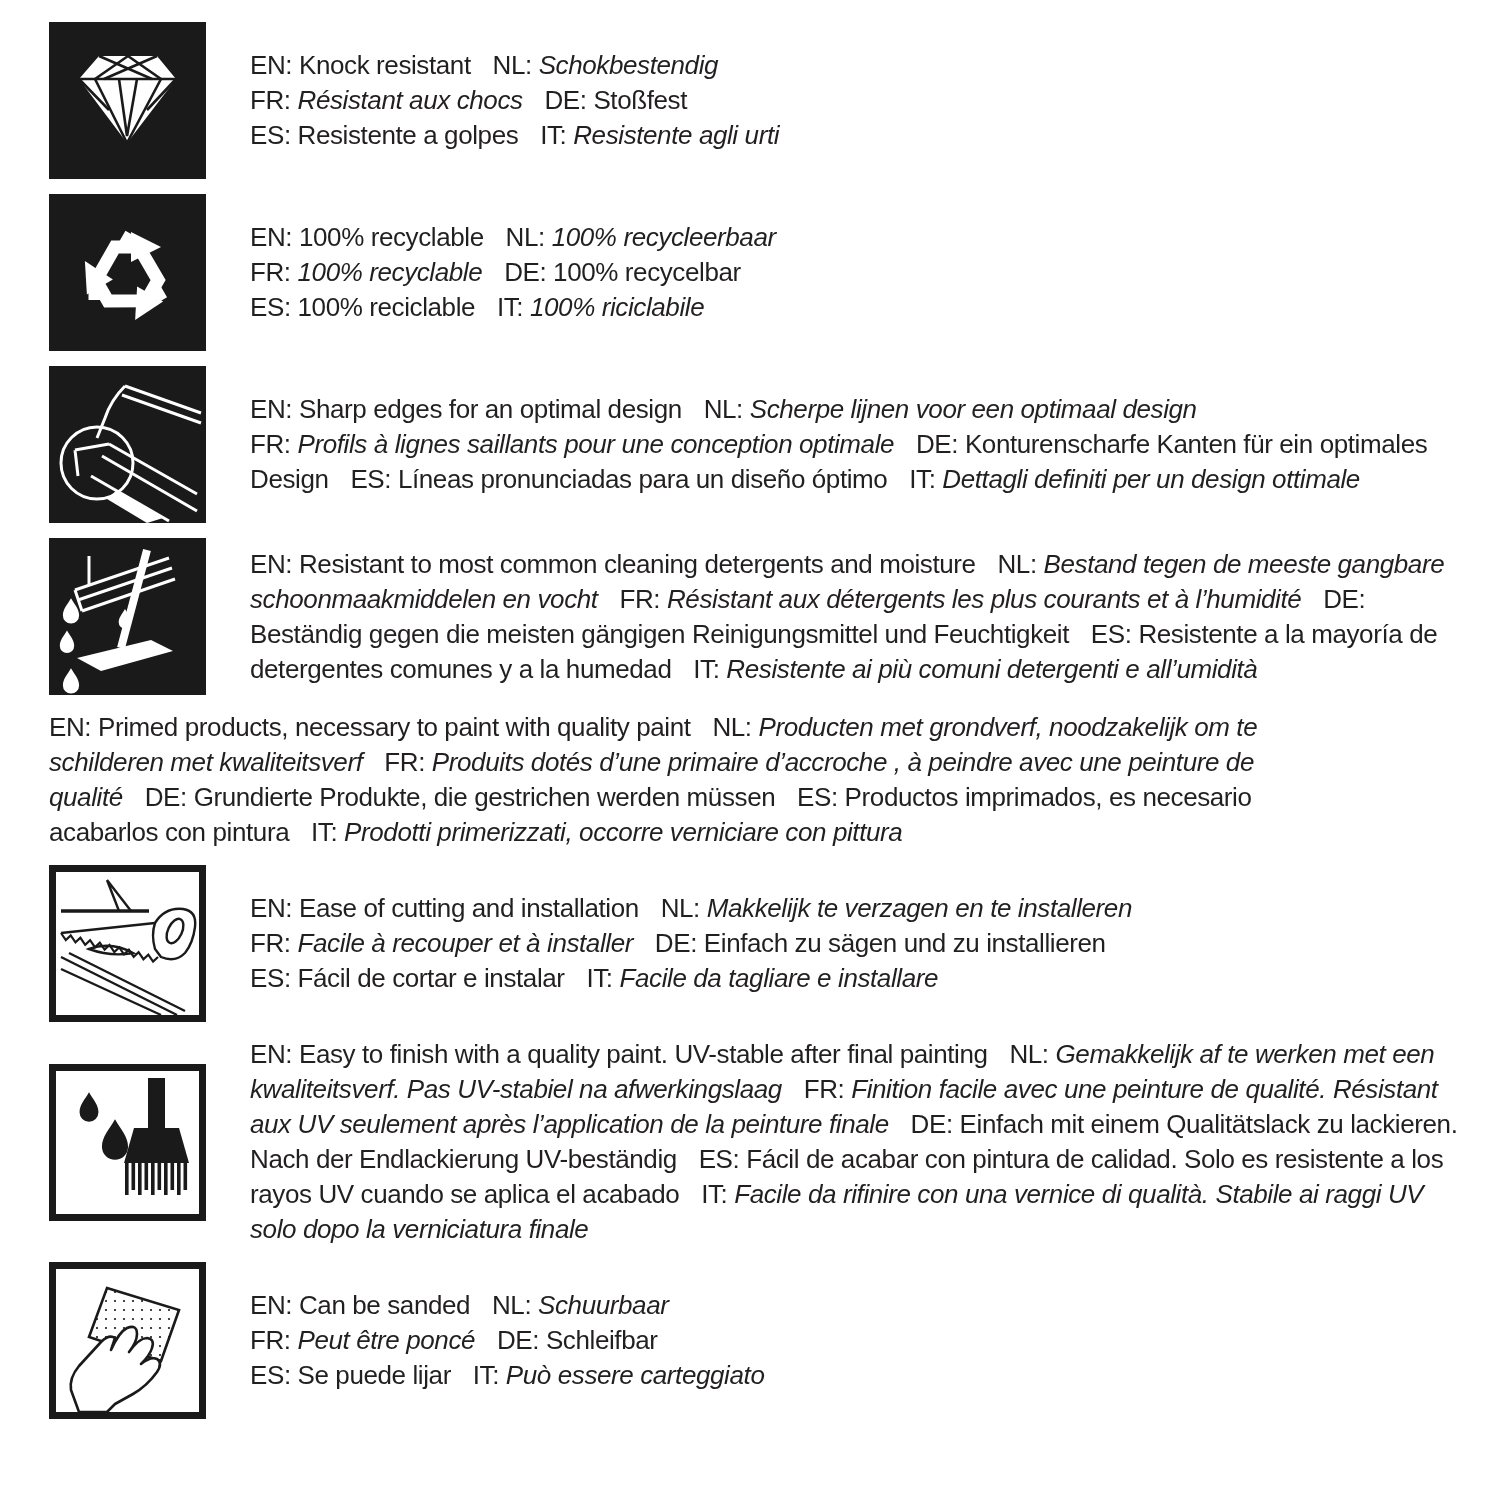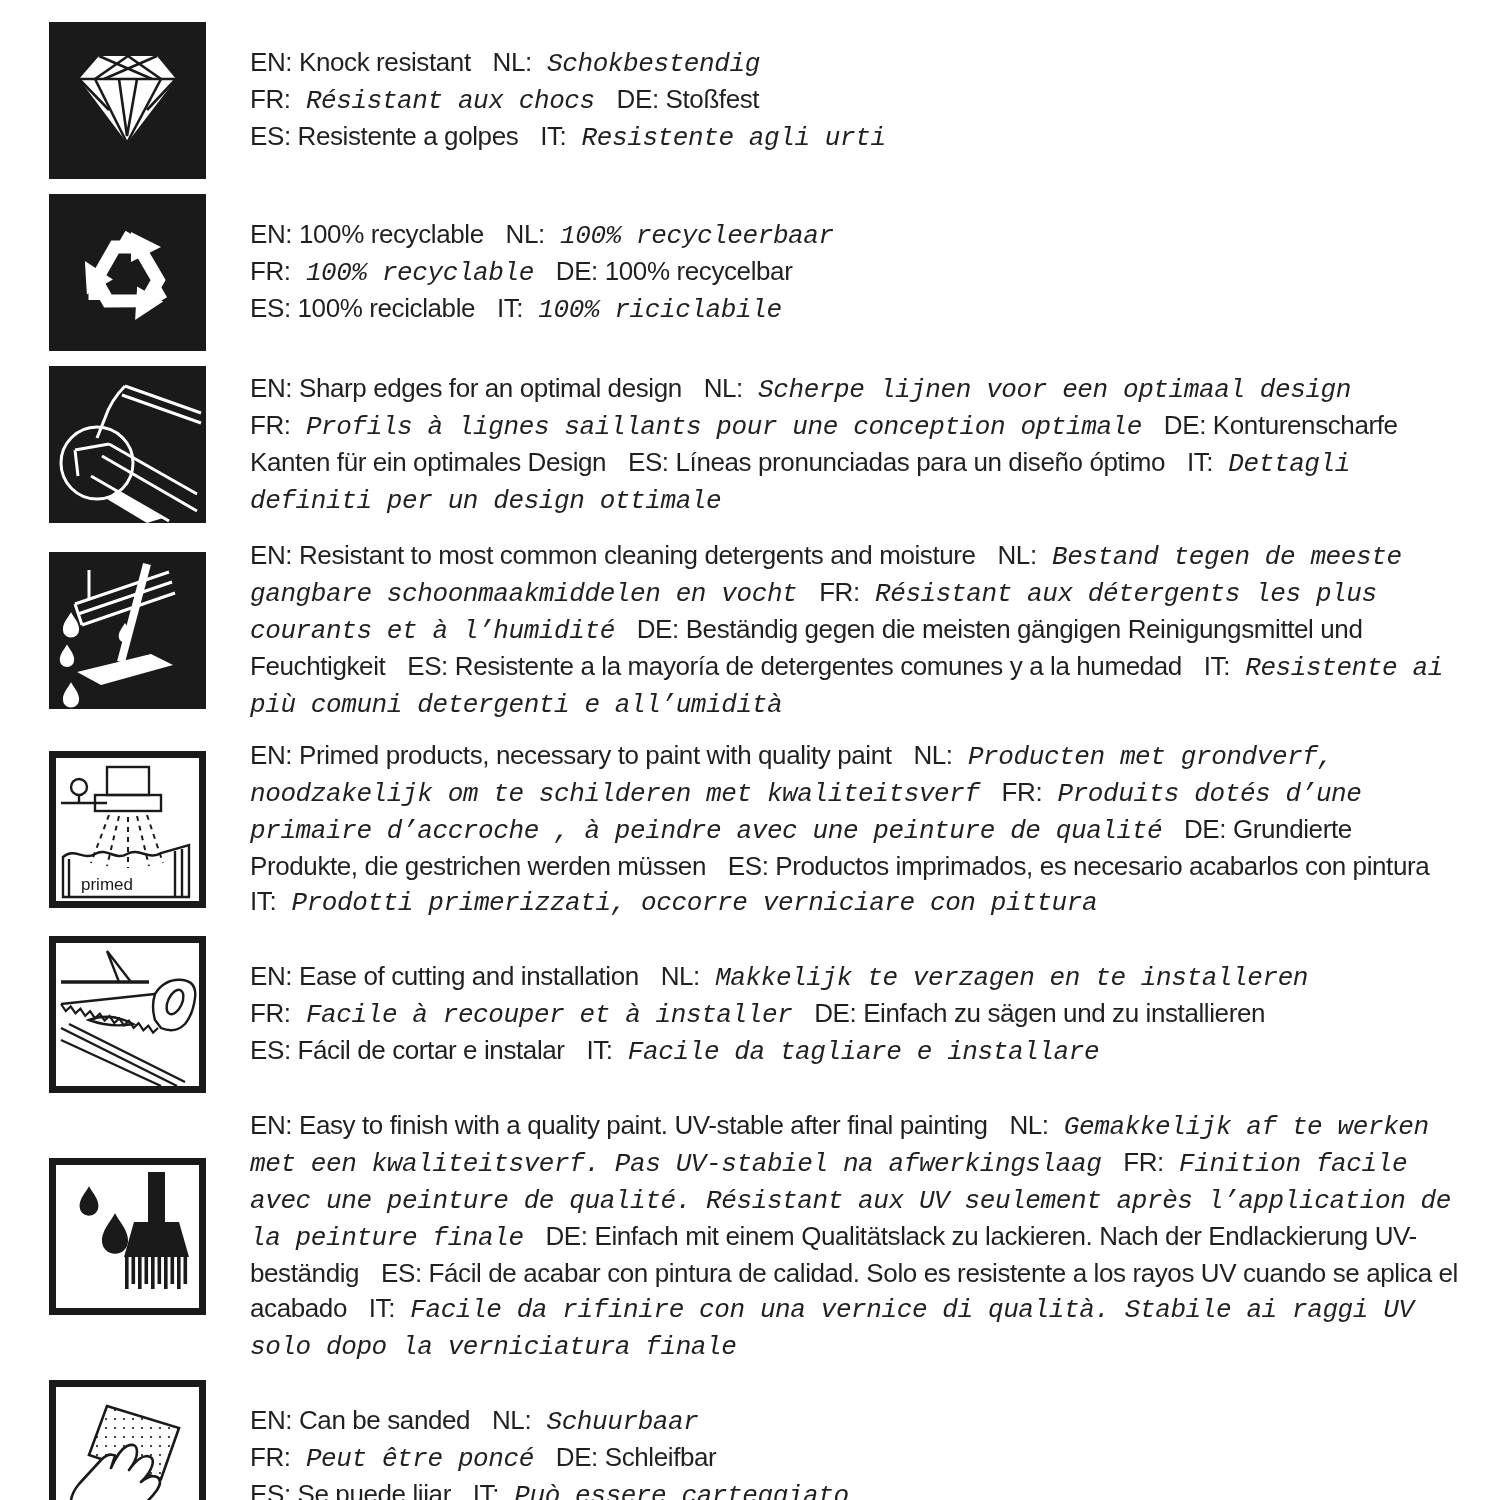--- a/index.html
+++ b/index.html
@@ -13,21 +13,21 @@
   .sheet{padding:22px 38px 0 49px;}
   .row{display:flex;align-items:center;margin-bottom:15px;}
   .icon{width:157px;height:157px;flex:0 0 157px;margin-right:44px;}
   .icon svg{width:100%;height:100%;display:block;}
   .text{
     margin:0;width:1212px;
     font-size:26px;line-height:35px;letter-spacing:-0.4px;
   }
   .lbl{font-weight:normal;}
   .txt{margin-right:15px;}
-  .it{font-style:italic;font-family:Liberation Mono, monospace;}
+  .it{font-style:italic;}
 </style>
 </head>
 <body>
 
 <div class="sheet">
 
   <div class="row">
     <div class="icon">
       <svg viewBox="0 0 157 157">
         <rect width="157" height="157" fill="#1a1a1a"></rect>
@@ -101,37 +101,20 @@
           <path transform="translate(76,80) scale(0.7)" d="M0,-13 C4,-6 9,-1 9,6 A9,9 0 1 1 -9,6 C-9,-1 -4,-6 0,-13 Z"></path>
           <path transform="translate(18,103) scale(0.8)" d="M0,-13 C4,-6 9,-1 9,6 A9,9 0 1 1 -9,6 C-9,-1 -4,-6 0,-13 Z"></path>
           <path transform="translate(22,142) scale(0.9)" d="M0,-13 C4,-6 9,-1 9,6 A9,9 0 1 1 -9,6 C-9,-1 -4,-6 0,-13 Z"></path>
         </g>
       </svg>
     </div>
     <p class="text"><span class="lbl">EN:</span><span class="txt"> Resistant to most common cleaning detergents and moisture</span> <span class="lbl">NL:</span><span class="txt it"> Bestand tegen de meeste gangbare schoonmaakmiddelen en vocht</span> <span class="lbl">FR:</span><span class="txt it"> Résistant aux détergents les plus courants et à l’humidité</span> <span class="lbl">DE:</span><span class="txt"> Beständig gegen die meisten gängigen Reinigungsmittel und Feuchtigkeit</span> <span class="lbl">ES:</span><span class="txt"> Resistente a la mayoría de detergentes comunes y a la humedad</span> <span class="lbl">IT:</span><span class="txt it"> Resistente ai più comuni detergenti e all’umidità</span> </p>
   </div>
 
   <div class="row">
-    <div class="icon">
-      <svg viewBox="0 0 157 157">
-        <rect x="3.5" y="3.5" width="150" height="150" fill="#ffffff" stroke="#1a1a1a" stroke-width="7"></rect>
-        <g stroke="#1a1a1a" stroke-width="2.4" fill="none">
-          <circle cx="30" cy="36" r="8"></circle>
-          <path d="M30,44 V52 M12,52 H58"></path>
-          <rect x="58" y="16" width="42" height="28"></rect>
-          <rect x="46" y="44" width="66" height="16"></rect>
-          <g stroke-width="2" stroke-dasharray="5 5">
-            <path d="M60,64 L42,112 M70,65 L58,115 M79,66 V117 M88,65 L100,115 M98,64 L114,112"></path>
-          </g>
-          <path d="M14,106 C26,96 34,110 46,103 C58,96 66,110 78,103 C90,96 100,110 112,102 L140,94 V146 H14 Z"></path>
-          <path d="M20,108 V146 M126,100 V146 M133,98 V146"></path>
-        </g>
-        <text x="32" y="139" font-size="17" fill="#1a1a1a">primed</text>
-      </svg>
-    </div>
     <p class="text"><span class="lbl">EN:</span><span class="txt"> Primed products, necessary to paint with quality paint</span> <span class="lbl">NL:</span><span class="txt it"> Producten met grondverf, noodzakelijk om te schilderen met kwaliteitsverf</span> <span class="lbl">FR:</span><span class="txt it"> Produits dotés d’une primaire d’accroche , à peindre avec une peinture de qualité</span> <span class="lbl">DE:</span><span class="txt"> Grundierte Produkte, die gestrichen werden müssen</span> <span class="lbl">ES:</span><span class="txt"> Productos imprimados, es necesario acabarlos con pintura</span> <span class="lbl">IT:</span><span class="txt it"> Prodotti primerizzati, occorre verniciare con pittura</span> </p>
   </div>
 
   <div class="row">
     <div class="icon">
       <svg viewBox="0 0 157 157">
         <rect x="3.5" y="3.5" width="150" height="150" fill="#ffffff" stroke="#1a1a1a" stroke-width="7"></rect>
         <g stroke="#1a1a1a" stroke-width="2.4" fill="none">
           <path d="M12,46 H100" stroke-width="3.5"></path>
           <path d="M58,15 L82,46 M58,15 L70,46"></path>

